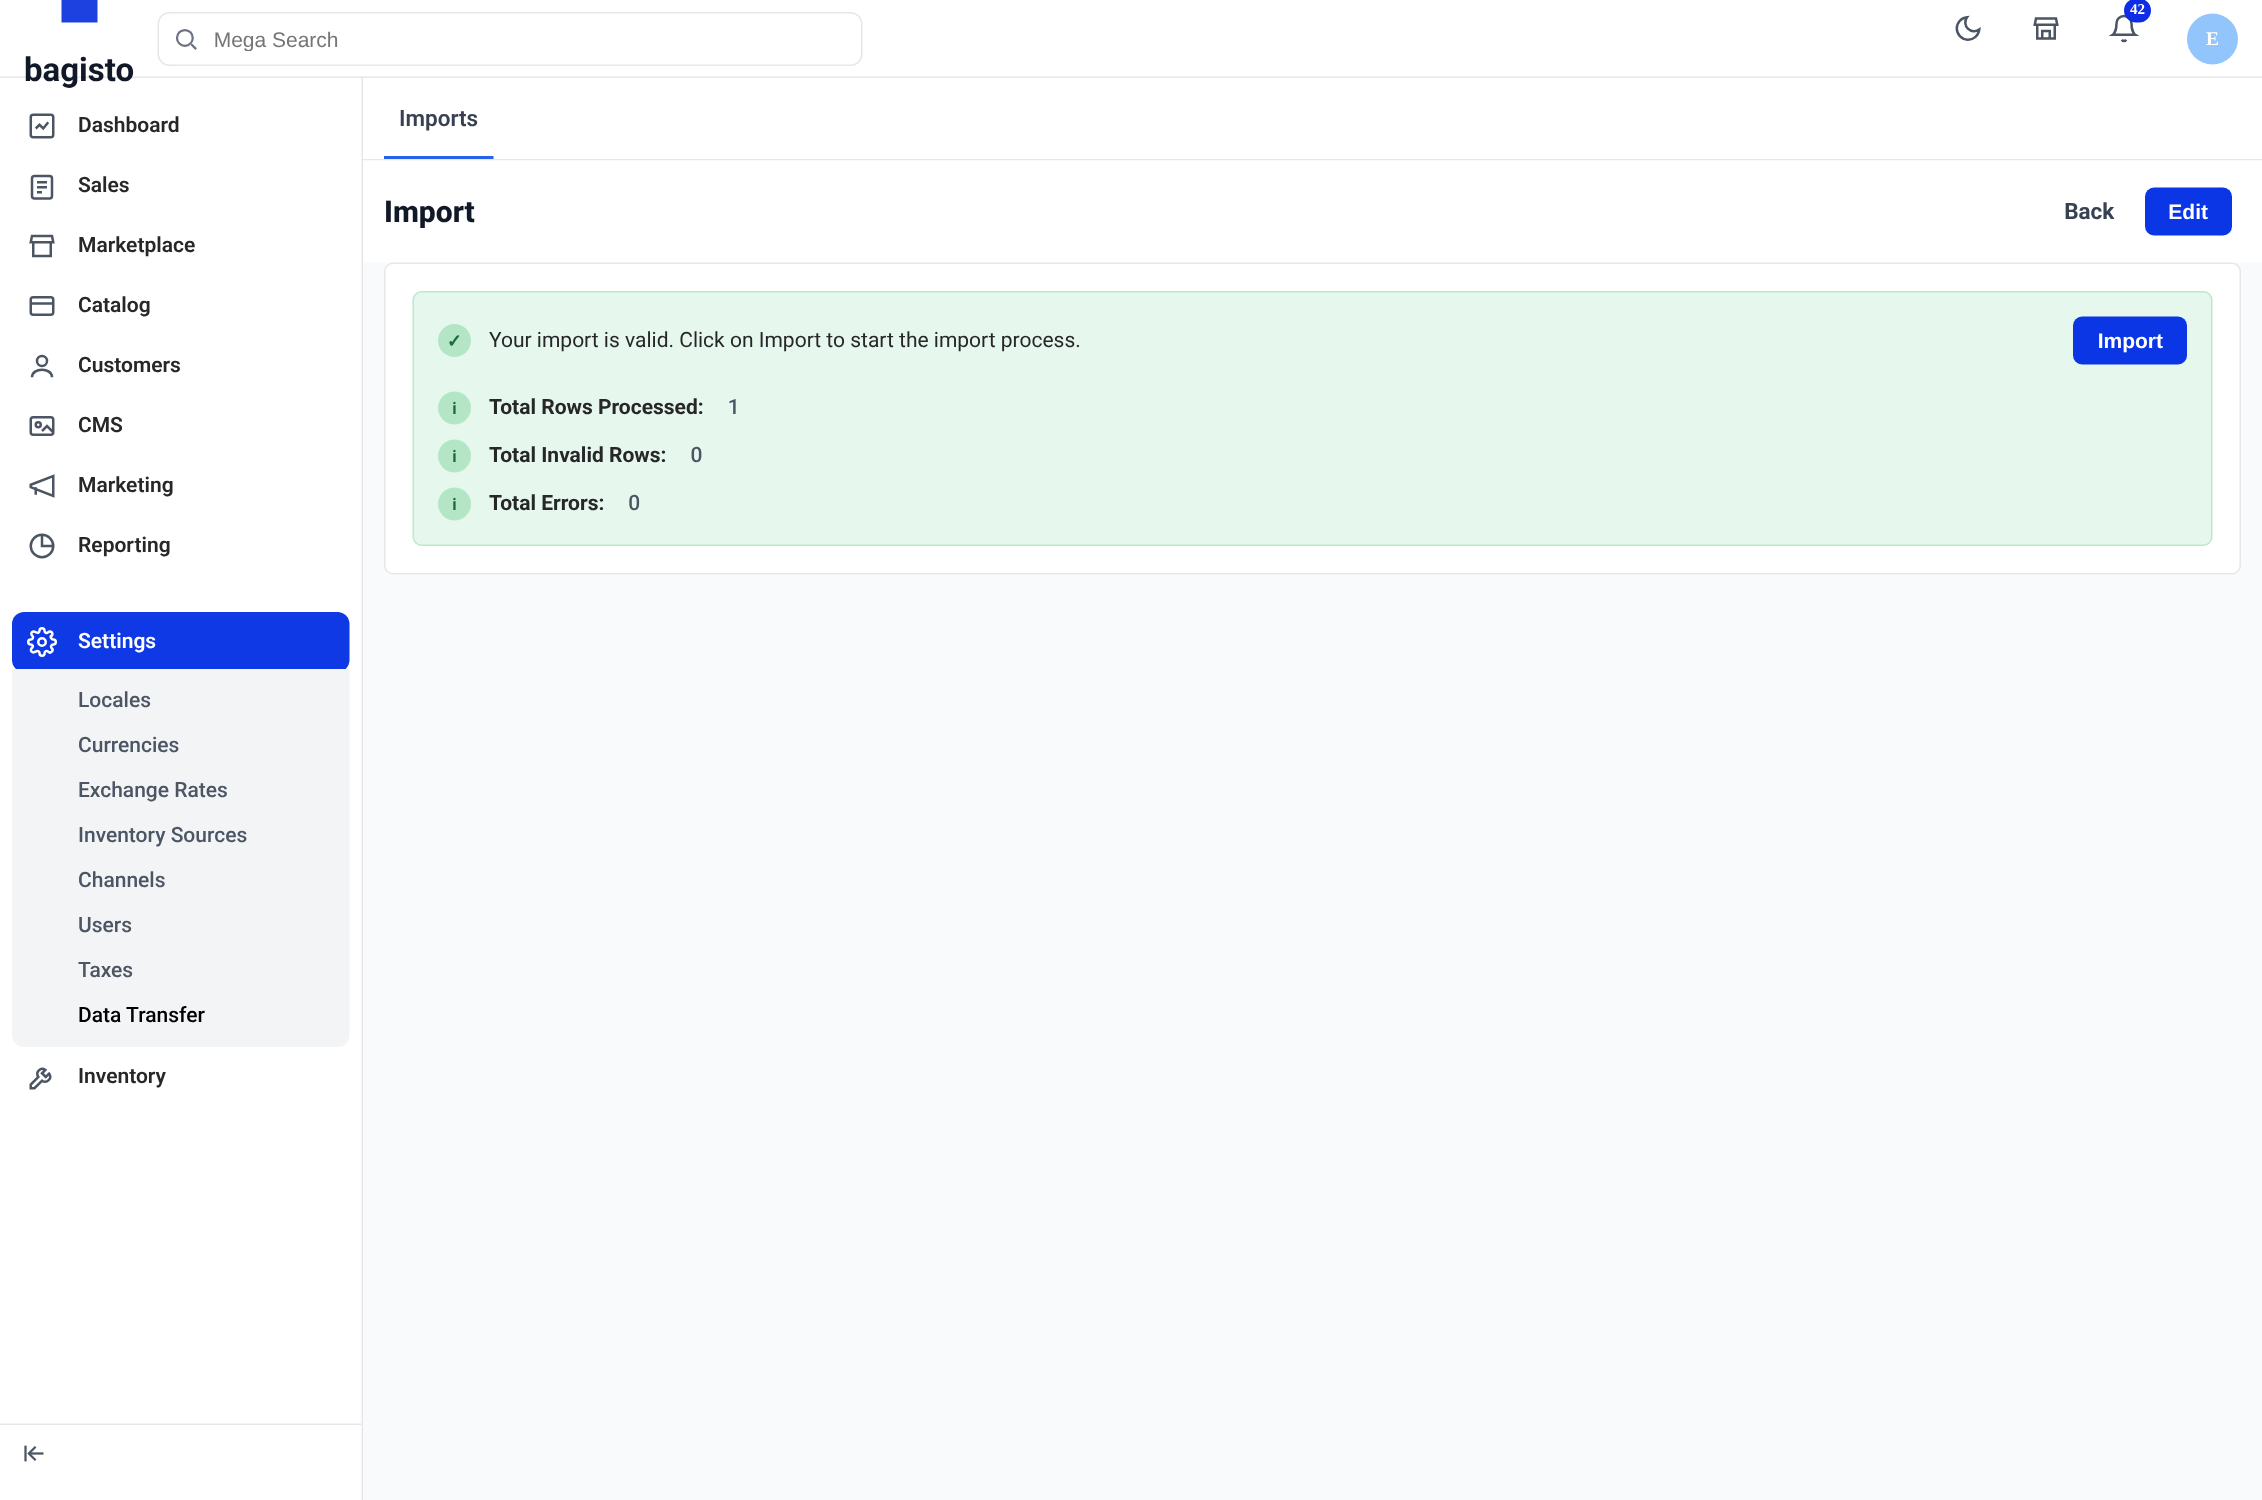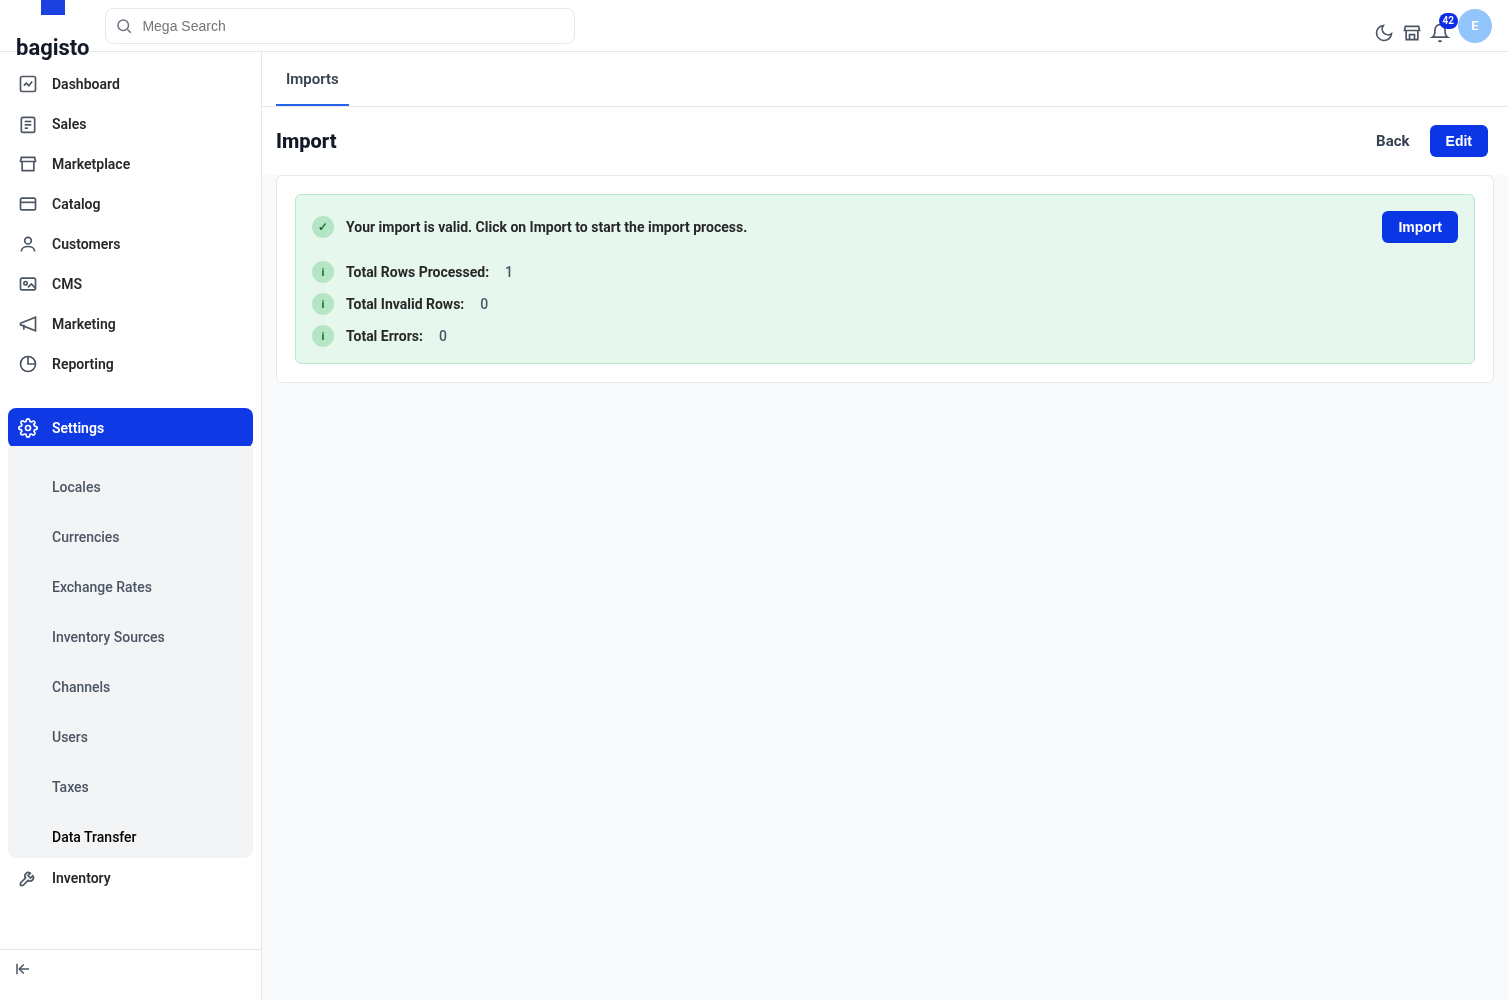--- a/index.html
+++ b/index.html
@@ -28,50 +28,50 @@
   .search-wrap {
     flex: 0 0 470px;
     position: relative;
   }
   .search-input {
     width: 100%; height: 36px; border: 1px solid #e5e7eb; border-radius: 8px;
     padding: 0 12px 0 36px; font-size: 14px; color: #6b7280; outline: none;
   }
   .search-icon { position: absolute; left: 10px; top: 9px; color: #6b7280; }
   .header-spacer { flex: 1; }
-  .header-icons { display: flex; align-items: flex-end; gap: 8px; }
+  .header-icons { display: flex; align-items: flex-start; gap: 32px; font-family: Liberation Serif, serif; }
   .icon-btn { width: 20px; height: 20px; color: #4b5563; display: flex; align-items: center; justify-content: center; cursor: pointer; }
   .bell-wrap { position: relative; }
   .badge {
     position: absolute; top: -10px; right: -8px; min-width: 18px; height: 16px;
     background: #0e2ee5; color: #fff; font-size: 10px; font-weight: 600;
     border-radius: 9px; display: flex; align-items: center; justify-content: center; padding: 0 4px;
   }
   .avatar {
     width: 34px; height: 34px; border-radius: 50%; background: #93c5fd; color: #fff;
     display: flex; align-items: center; justify-content: center; font-weight: 600; font-size: 13px;
     cursor: pointer;
   }
   .layout { display: flex; height: calc(100vh - 52px); }
   .sidebar {
-    width: 262px; border-right: 1px solid #e5e7eb; padding: 12px 8px;
+    width: 242px; border-right: 1px solid #e5e7eb; padding: 12px 8px;
     display: flex; flex-direction: column; overflow-y: auto;
     position: relative;
   }
   .nav-item {
     display: flex; align-items: center; gap: 14px; padding: 10px 10px;
     border-radius: 8px; cursor: pointer; color: #27272a; font-weight: 600; font-size: 14px;
   }
   .nav-item.active { background: #0e39e5; color: #fff; margin-top: 24px; }
   .nav-icon { width: 20px; height: 20px; display: flex; align-items: center; justify-content: center; flex-shrink: 0; }
   .nav-item .nav-icon { color: #4b5563; }
   .nav-item.active .nav-icon { color: #fff; }
   .sub-nav { background: #f3f4f6; border-radius: 0 0 8px 8px; padding: 6px 0; margin-top: -2px;}
   .sub-item {
-    padding: 7px 10px 7px 44px; font-size: 14px; color: #4b5563; cursor: pointer; font-weight: 500; margin-top: 20px;
+    padding: 7px 10px 7px 44px; font-size: 14px; color: #4b5563; cursor: pointer; font-weight: 500;
   }
   .sub-item.active { color: #000000; }
   .collapse-btn {
     border-top: 1px solid #e5e7eb;
     padding: 10px 14px;
     margin: 0 -8px;
     color:#4b5563;
   }
   .main {
     flex: 1; background: #f9fafb; overflow-y: auto;
@@ -107,21 +107,21 @@
   .alert-row { display: flex; align-items: center; gap: 12px; margin-bottom: 10px; }
   .alert-row:last-child { margin-bottom: 0; }
   .alert-head { justify-content: space-between; align-items: center; margin-bottom: 18px;}
   .alert-head-left { display: flex; align-items: center; gap: 12px; }
   .pill {
     width: 22px; height: 22px; border-radius: 50%; background: #b4e6c5;
     display:flex; align-items:center; justify-content:center; font-size: 11px; font-weight:700; color:#1f6b3c;
     flex-shrink: 0;
   }
   .pill.check { font-size: 12px; }
-  .alert-text { font-weight: 700; color: #27272a; font-size: 14px; }
+  .alert-text { font-weight: 400; color: #27272a; font-size: 14px; }
   .alert-label { font-weight: 700; color: #27272a; font-size: 14px; }
   .alert-val { font-weight: 500; color: #4b5563; font-size: 14px; margin-left: 4px;}
   .sidebar-flex { flex: 1; }
   svg { display:block; }
 </style>
 </head>
 <body>
 
 <div class="header">
   <div class="logo">

